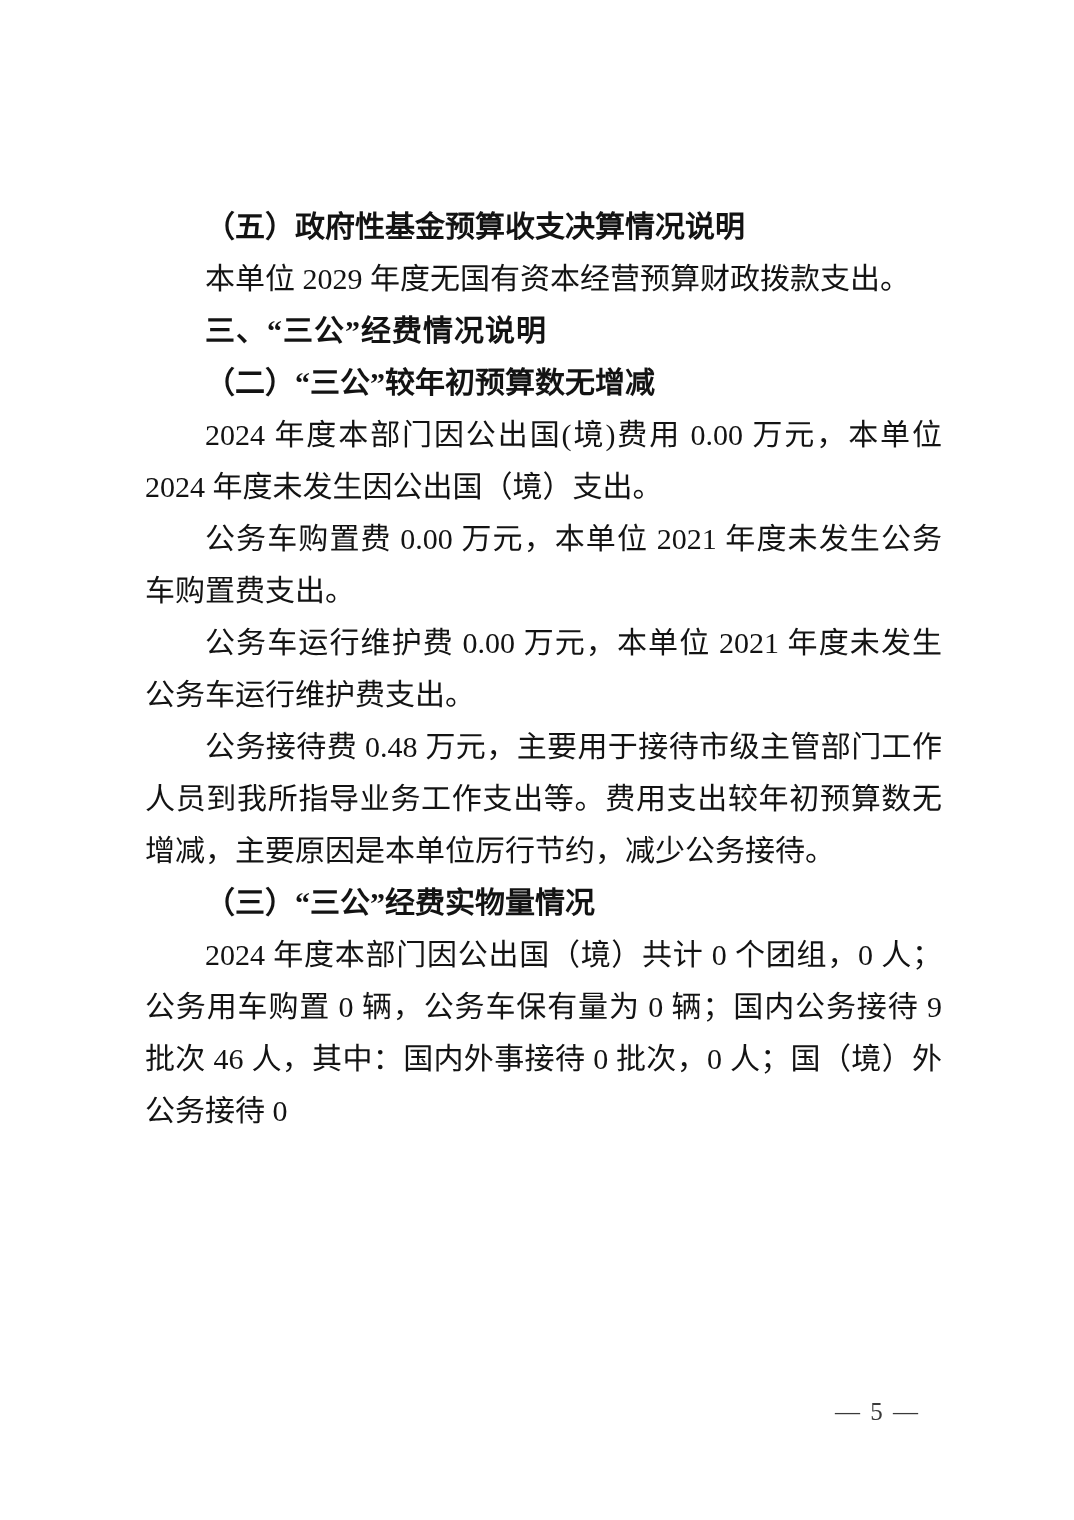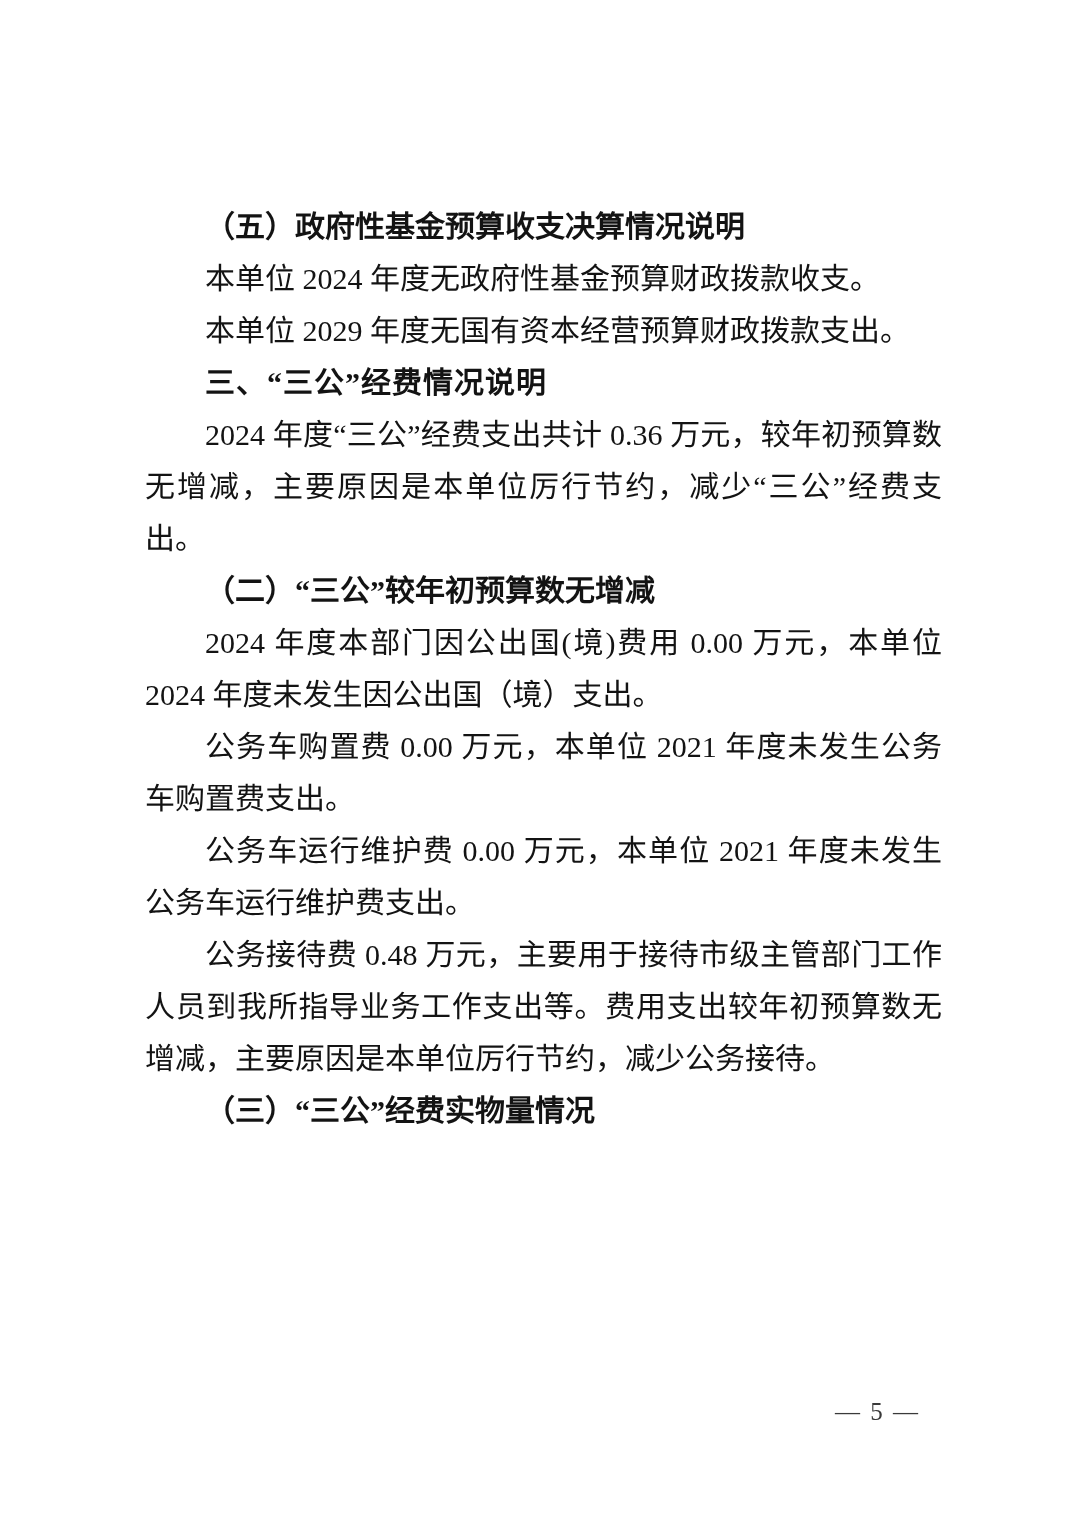--- a/index.html
+++ b/index.html
@@ -70,40 +70,39 @@
 </style>
 </head>
 <body>
 
 <div class="page">
 
   <div class="doc-body">
 
     <h3 class="subheading">（五）政府性基金预算收支决算情况说明</h3>
 
-    <p class="paragraph">本单位 2024 年度无政府性基金预算财政拨款收支。</p>
 
 
     <p class="paragraph">本单位 2029 年度无国有资本经营预算财政拨款支出。</p>
 
     <h2 class="section-heading">三、“三公”经费情况说明</h2>
 
 
-    <p class="paragraph">2024 年度“三公”经费支出共计 0.36 万元，较年初预算数无增减，主要原因是本单位厉行节约，减少“三公”经费支出。</p>
 
     <h3 class="subheading">（二）“三公”较年初预算数无增减</h3>
 
     <p class="paragraph">2024 年度本部门因公出国(境)费用 0.00 万元，本单位 2024 年度未发生因公出国（境）支出。</p>
 
     <p class="paragraph">公务车购置费 0.00 万元，本单位 2021 年度未发生公务车购置费支出。</p>
 
     <p class="paragraph">公务车运行维护费 0.00 万元，本单位 2021 年度未发生公务车运行维护费支出。</p>
 
     <p class="paragraph">公务接待费 0.48 万元，主要用于接待市级主管部门工作人员到我所指导业务工作支出等。费用支出较年初预算数无增减，主要原因是本单位厉行节约，减少公务接待。</p>
 
     <h3 class="subheading">（三）“三公”经费实物量情况</h3>
 
+    <p class="paragraph">2024 年度本部门因公出国（境）共计 0 个团组，0 人；公务用车购置 0 辆，公务车保有量为 0 辆；国内公务接待 9 批次 46 人，其中：国内外事接待 0 批次，0 人；国（境）外公务接待 0</p>
 
   </div>
 
   <div class="page-footer">— 5 —</div>
 
 </div>
 
 </body></html>

